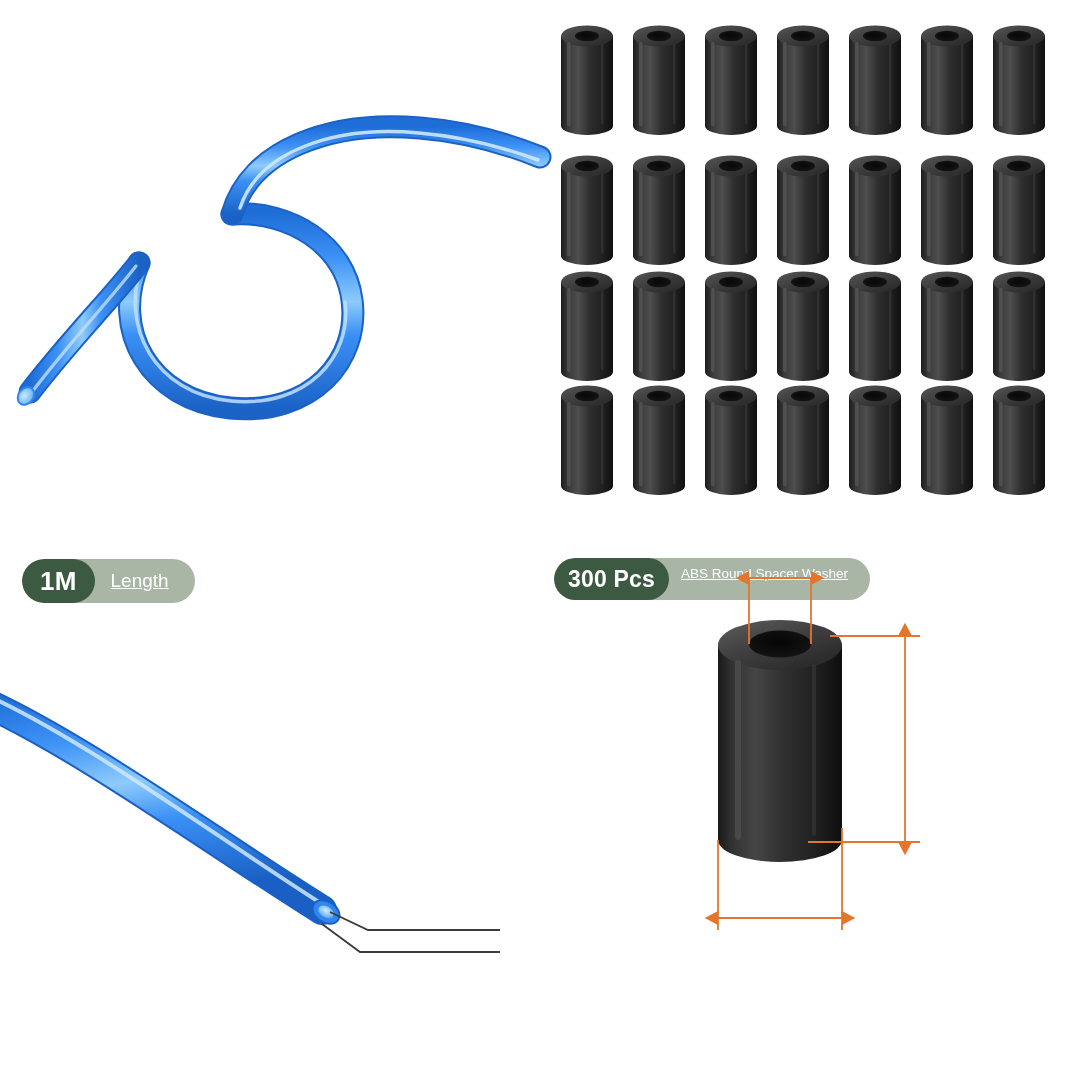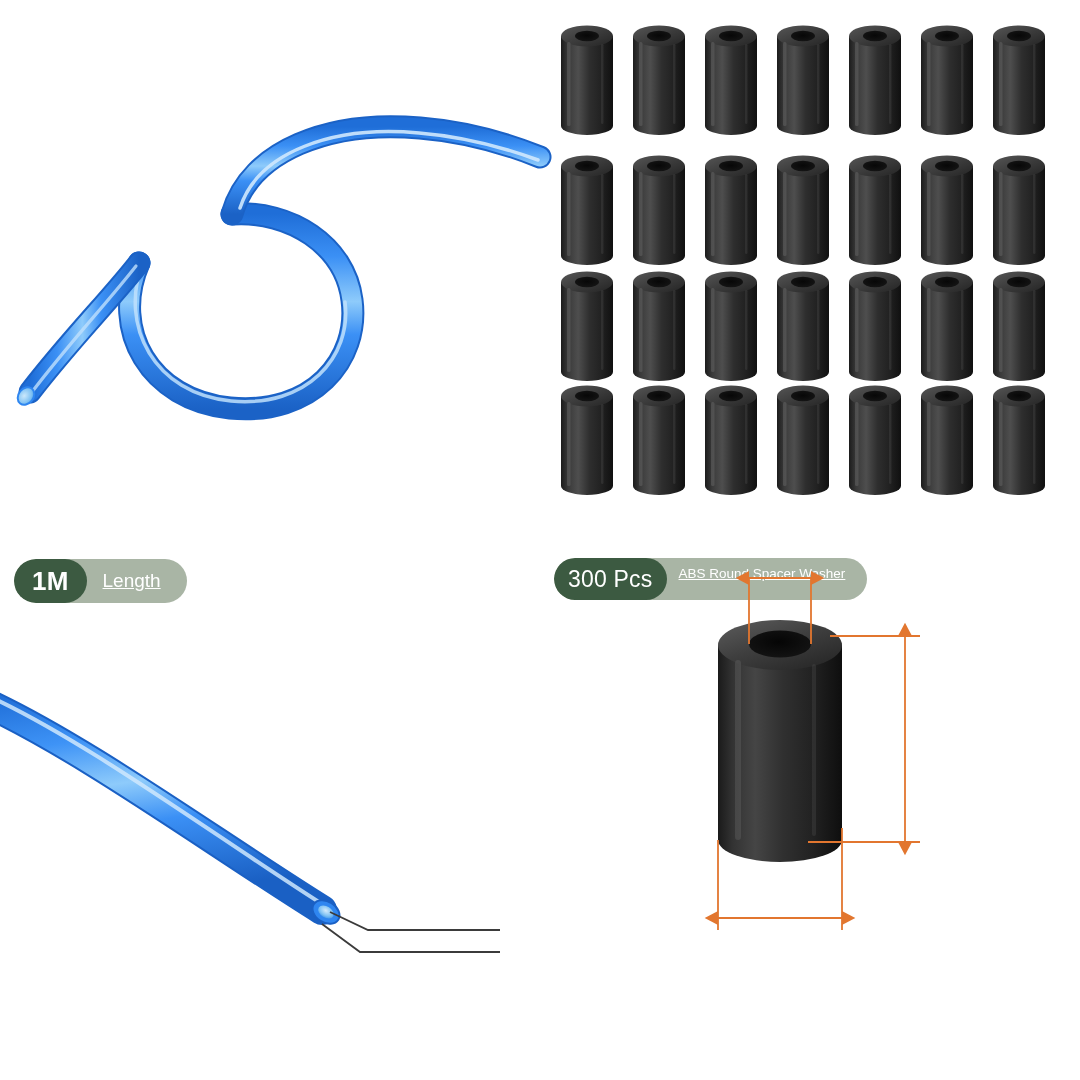--- a/index.html
+++ b/index.html
@@ -41,26 +41,26 @@
     white-space:nowrap;
     z-index:2;
   }
   .badge .desc{
     color:#ffffff;
     display:flex;align-items:center;
     padding:0 20px 0 14px;
     white-space:nowrap;
     text-decoration:underline;
   }
-  #badge-length{left:14px;top:559px;}
+  #badge-length{left:22px;top:559px;}
   #badge-length .qty{font-size:26px;font-weight:bold;padding:0 18px;}
   #badge-length .desc{font-size:19px;padding:0 26px 0 16px;}
 
   #badge-pcs{left:554px;top:558px;height:42px;border-radius:21px;}
-  #badge-pcs .qty{font-size:23px;font-weight:normal;border-radius:21px;padding:0 14px;}
+  #badge-pcs .qty{font-size:23px;font-weight:bold;border-radius:21px;padding:0 14px;}
   #badge-pcs .desc{font-size:13.5px;padding:0 22px 12px 12px;}
 </style>
 </head>
 <body>
 
 <div class="page">
 
   <div class="quad" id="q-tube-top">
     <svg width="540" height="540" viewBox="0 0 540 540">
       <defs>

